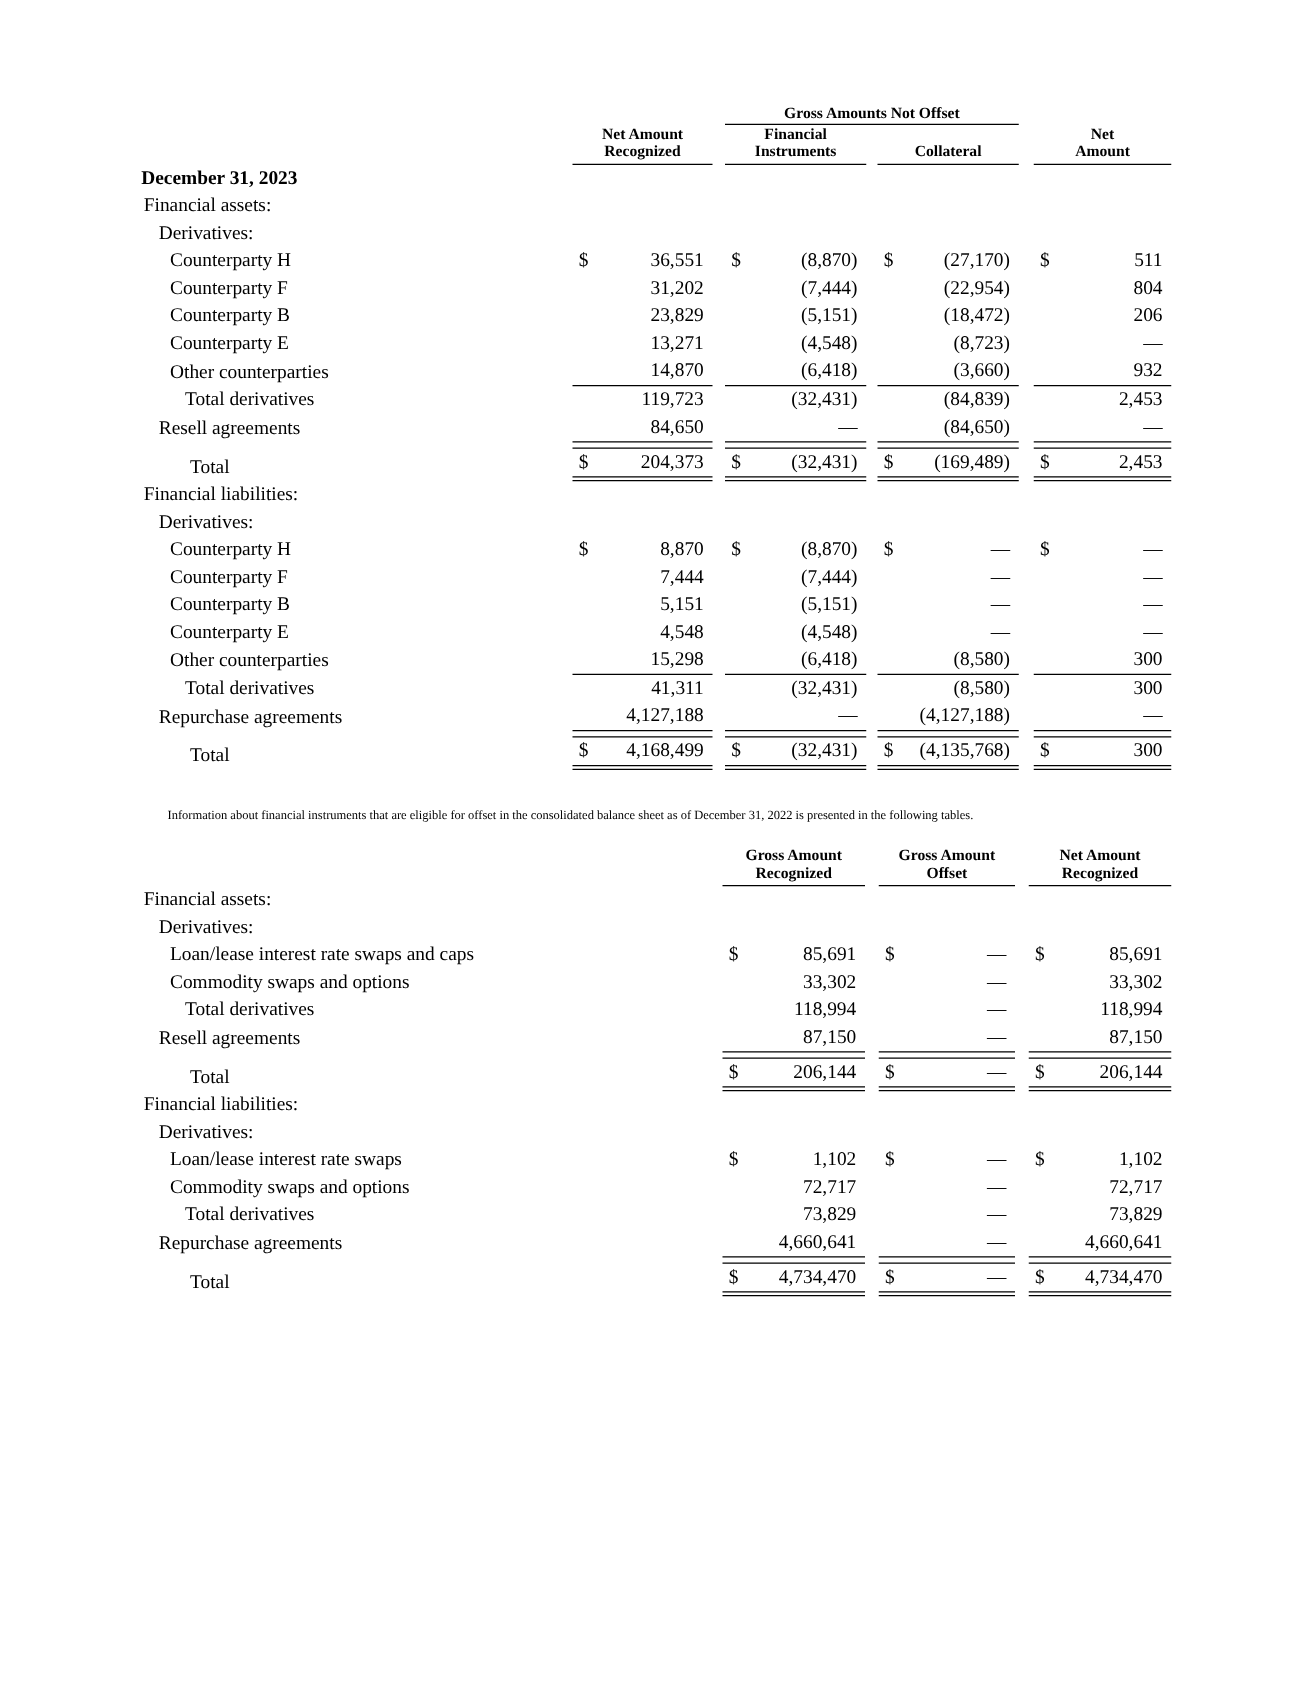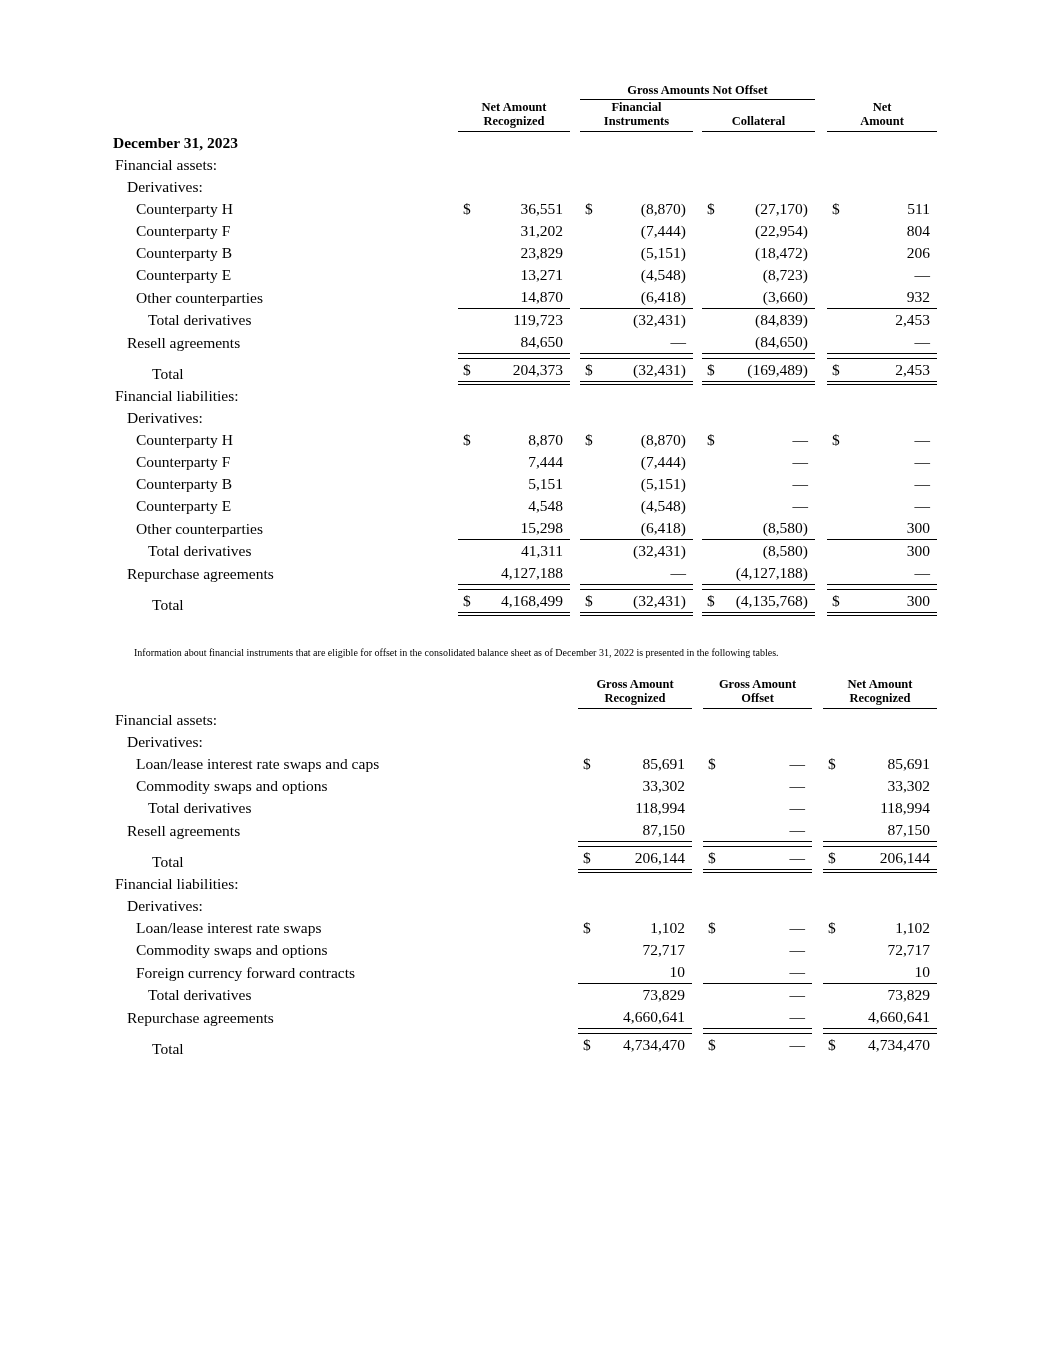--- a/index.html
+++ b/index.html
@@ -443,28 +443,20 @@
           <td class="val"><span class="d">$</span><span class="v">1,102</span></td>
         </tr>
         <tr>
           <td class="lbl i3">Commodity swaps and options</td>
           <td class="val"><span class="v">72,717</span></td>
           <td class="g"></td>
           <td class="val"><span class="v">—</span></td>
           <td class="g"></td>
           <td class="val"><span class="v">72,717</span></td>
         </tr>
-        <tr class="r-sub">
-          <td class="lbl i3">Foreign currency forward contracts</td>
-          <td class="val"><span class="v">10</span></td>
-          <td class="g"></td>
-          <td class="val"><span class="v">—</span></td>
-          <td class="g"></td>
-          <td class="val"><span class="v">10</span></td>
-        </tr>
         <tr>
           <td class="lbl i4">Total derivatives</td>
           <td class="val"><span class="v">73,829</span></td>
           <td class="g"></td>
           <td class="val"><span class="v">—</span></td>
           <td class="g"></td>
           <td class="val"><span class="v">73,829</span></td>
         </tr>
         <tr class="r-sub">
           <td class="lbl i2">Repurchase agreements</td>

